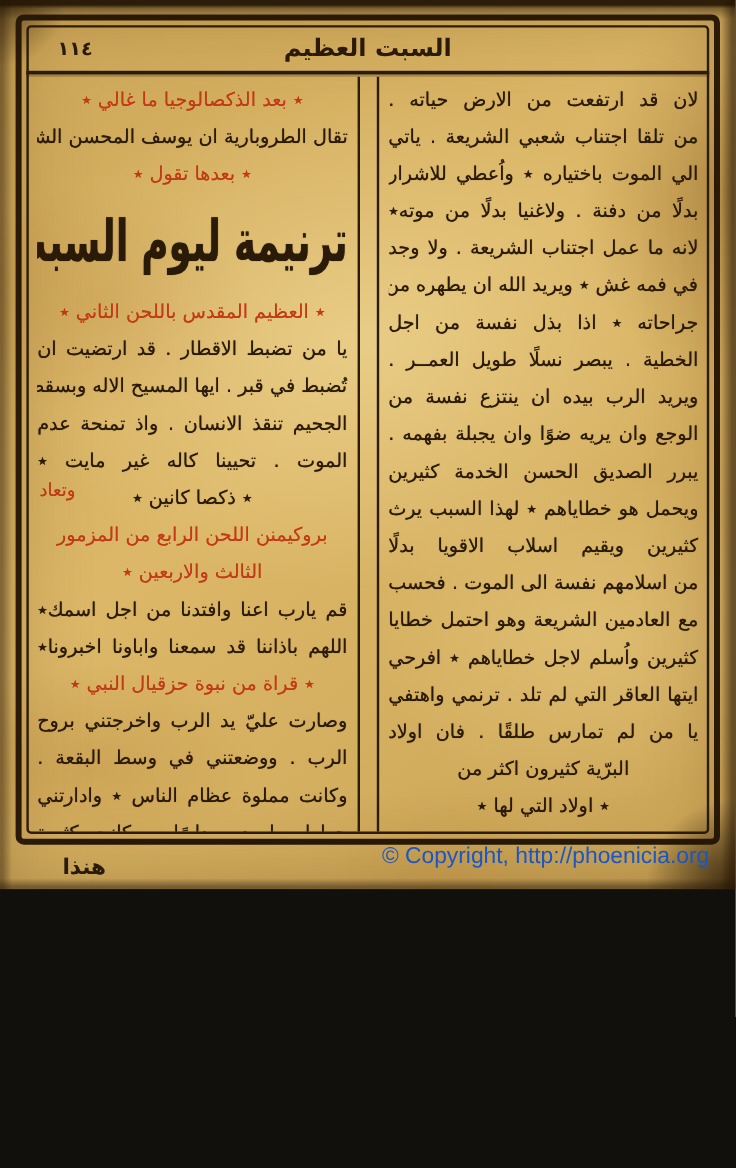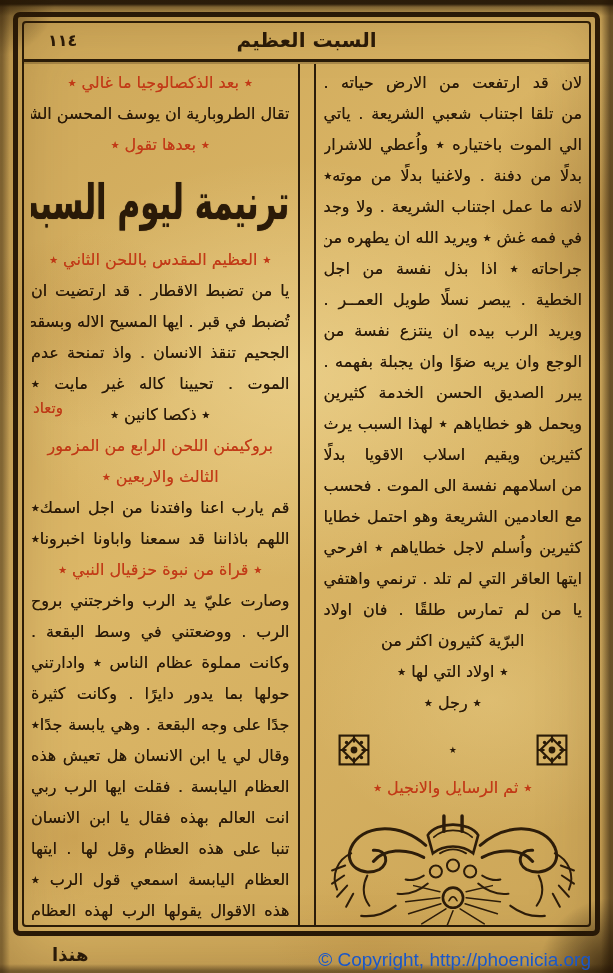--- a/index.html
+++ b/index.html
@@ -1,17 +1,17 @@
 <!DOCTYPE html>
 <html lang="ar"><head>
 <meta charset="utf-8">
 <style>
   html,body{margin:0;padding:0;background:#11100c;}
   .scan{
-    position:relative;width:613px;height:973px;overflow:hidden;
+    position:relative;width:613px;height:741px;overflow:hidden;
     font-family:"DejaVu Sans",sans-serif;color:#2a1a08;
     background-color:#d8b261;
     background-image:
       radial-gradient(ellipse 420px 300px at 48% 38%, rgba(255,240,185,.38), transparent 70%),
       radial-gradient(ellipse 260px 200px at 80% 72%, rgba(255,236,170,.25), transparent 70%),
       radial-gradient(ellipse 180px 140px at 14% 34%, rgba(166,110,34,.22), transparent 70%),
       radial-gradient(ellipse 200px 120px at 12% 86%, rgba(160,104,30,.20), transparent 70%),
       radial-gradient(ellipse 160px 220px at 97% 22%, rgba(120,76,18,.28), transparent 70%),
       radial-gradient(ellipse 140px 90px at 60% 96%, rgba(190,140,60,.25), transparent 70%),
       linear-gradient(140deg, rgba(120,80,20,.12), rgba(255,230,160,.10) 45%, rgba(120,80,20,.14));
@@ -51,21 +51,21 @@
   .line.mixed{display:flex;align-items:center;justify-content:center;position:relative;}
   .line.mixed .aside{position:absolute;left:2px;top:-6px;font-size:15px;}
   .orn-row{display:flex;align-items:center;justify-content:space-between;
     padding:0 14px;margin:14px 0 4px 0;height:36px;}
   .orn-star{font-size:15px;font-weight:bold;}
   .fleuron{width:32px;height:32px;display:inline-block;}
   .engraving{margin-top:10px;text-align:center;}
   
   .catchword{position:absolute;left:52px;bottom:8px;font-size:18px;font-weight:bold;
     direction:rtl;z-index:50;}
-  .copyright{position:absolute;right:22px;bottom:2px;z-index:50;
+  .copyright{position:absolute;right:22px;bottom:16px;z-index:50;
     font-family:"Liberation Sans",sans-serif;font-size:19px;color:#1957c9;}
 </style>
 </head>
 <body>
 
 <div class="scan">
   <div class="frame">
     <div class="inner">
       <div class="header">
         <span class="page-num">١١٤</span>

